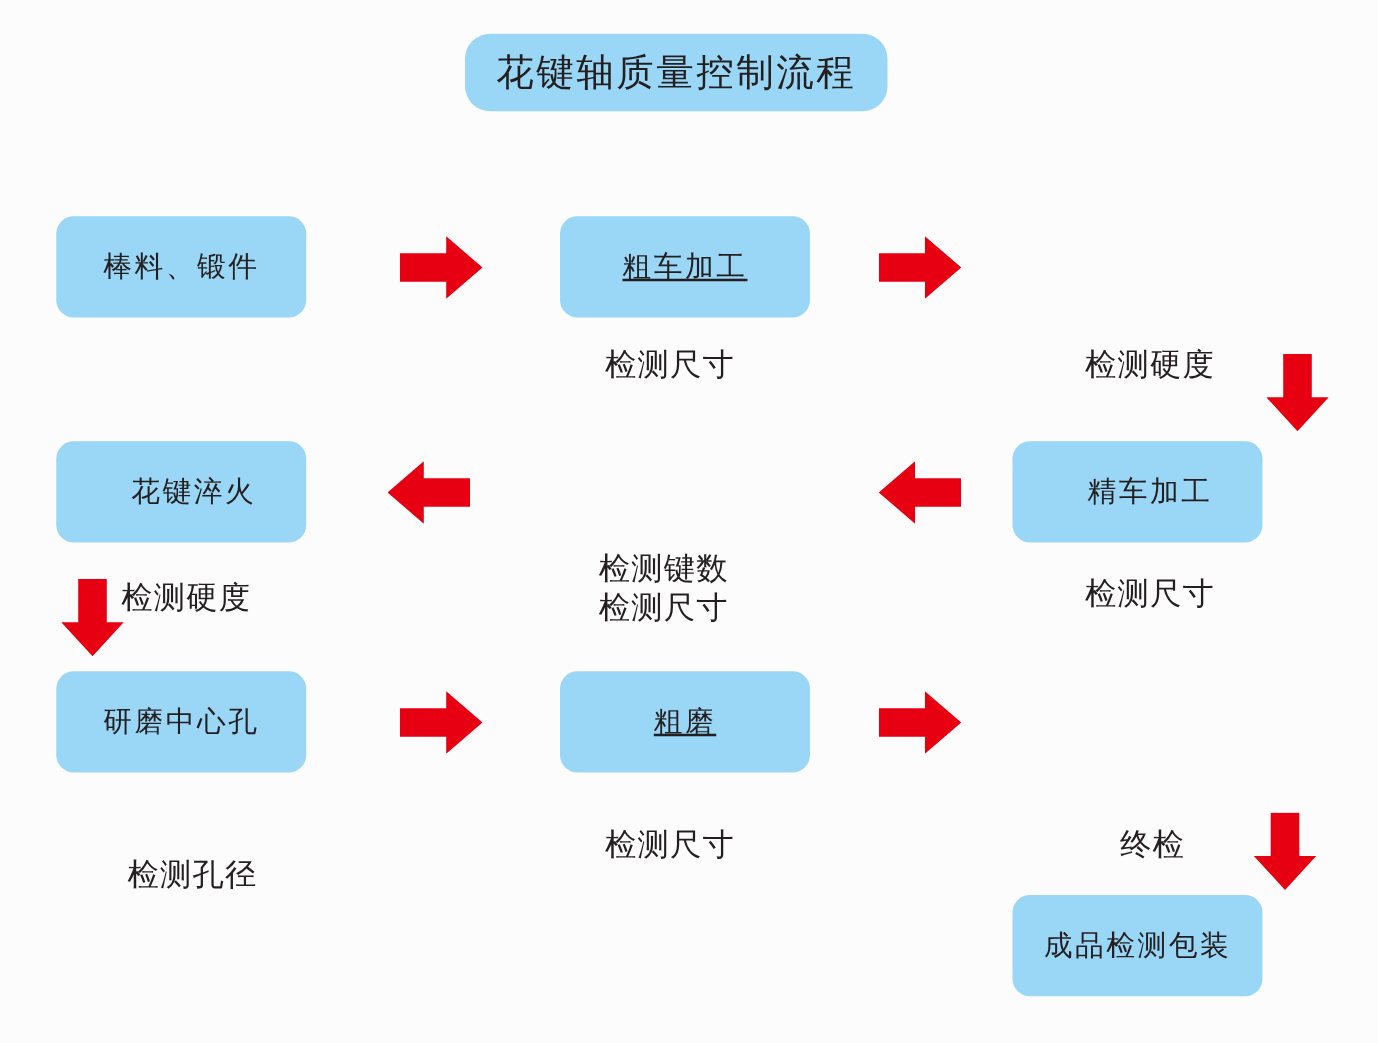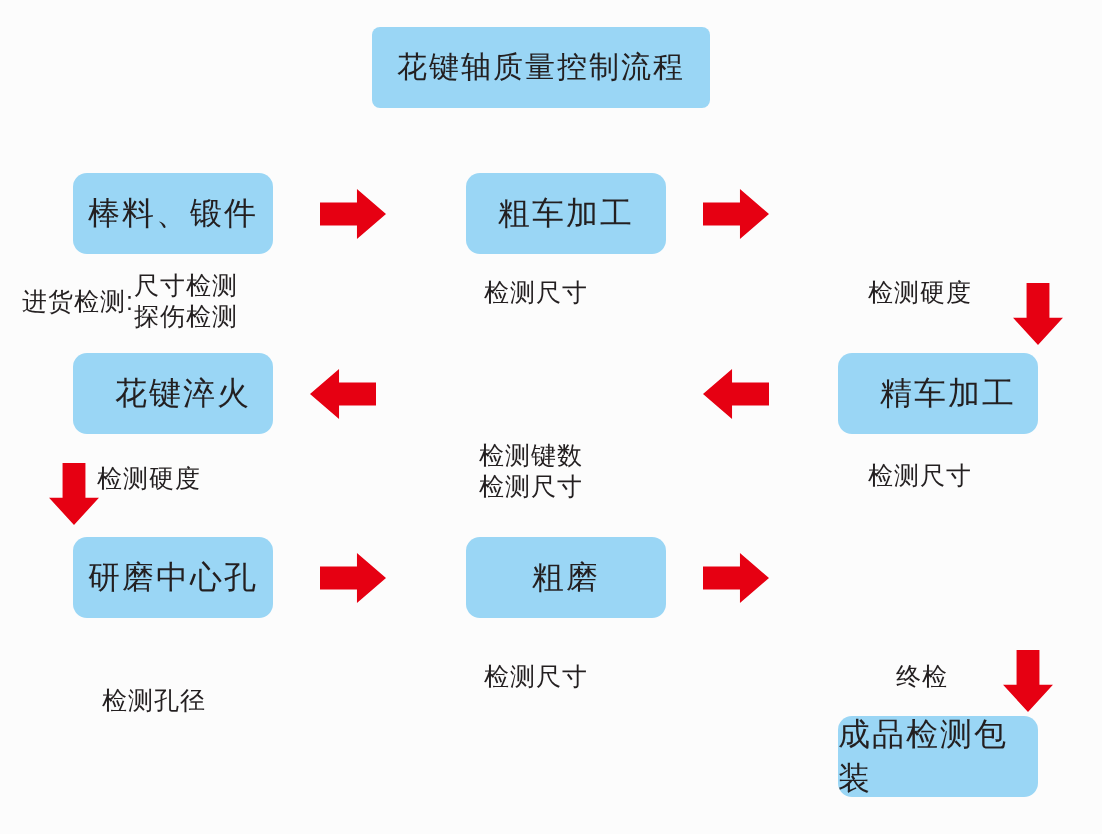--- a/index.html
+++ b/index.html
@@ -26,35 +26,34 @@
     border-radius: 14px;
     display: flex;
     align-items: center;
     justify-content: center;
     color: #231f20;
     letter-spacing: 2px;
     box-sizing: border-box;
   }
   .node-title {
     width: 338px;
-    height: 81px;
+    height: 62px;
     left: 372px;
     top: 27px;
     font-size: 30px;
-    border-radius: 8px;
+    border-radius: 20px;
   }
   .node-step {
     width: 200px;
     height: 81px;
-    font-size: 32px;
-    margin-left: 28px;
+    font-size: 23px;
   }
   
   .col-1 { left: 45px; }
-  .col-2 { left: 438px; }
+  .col-2 { left: 448px; text-decoration: underline; }
   .col-3 { left: 810px; }
   
   .row-1 { top: 173px; }
   .row-2 { top: 353px; padding-left: 20px; }
   .row-3 { top: 537px; }
   .row-4 { top: 716px; }
 
   .caption {
     position: absolute;
     font-size: 25px;
@@ -123,27 +122,20 @@
 
   <div class="node node-step col-1 row-1">棒料、锻件</div>
 
   <div class="arrow arrow-right ar-r1a"></div>
 
   <div class="node node-step col-2 row-1">粗车加工</div>
 
   <div class="arrow arrow-right ar-r1b"></div>
 
 
-  <div class="caption cap-1">
-    <span>进货检测:</span>
-    <span class="caption-stack">
-      <span>尺寸检测</span>
-      <span>探伤检测</span>
-    </span>
-  </div>
 
   <div class="caption cap-2">检测尺寸</div>
 
   <div class="caption cap-3">检测硬度</div>
 
   <div class="arrow arrow-down ar-d1"></div>
 
   <div class="node node-step col-1 row-2">花键淬火</div>
 
   <div class="arrow arrow-left ar-r2a"></div>

